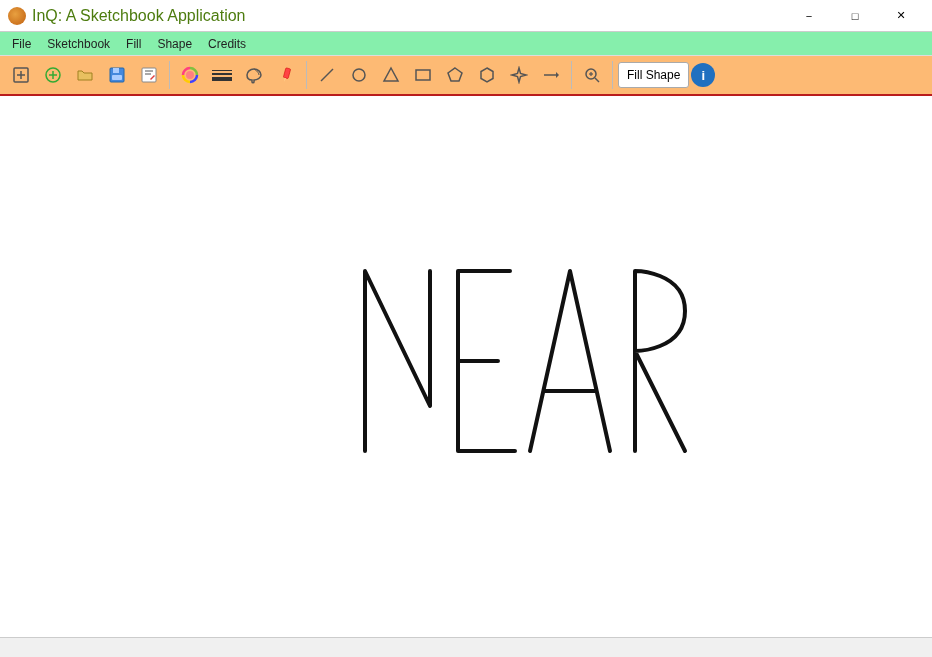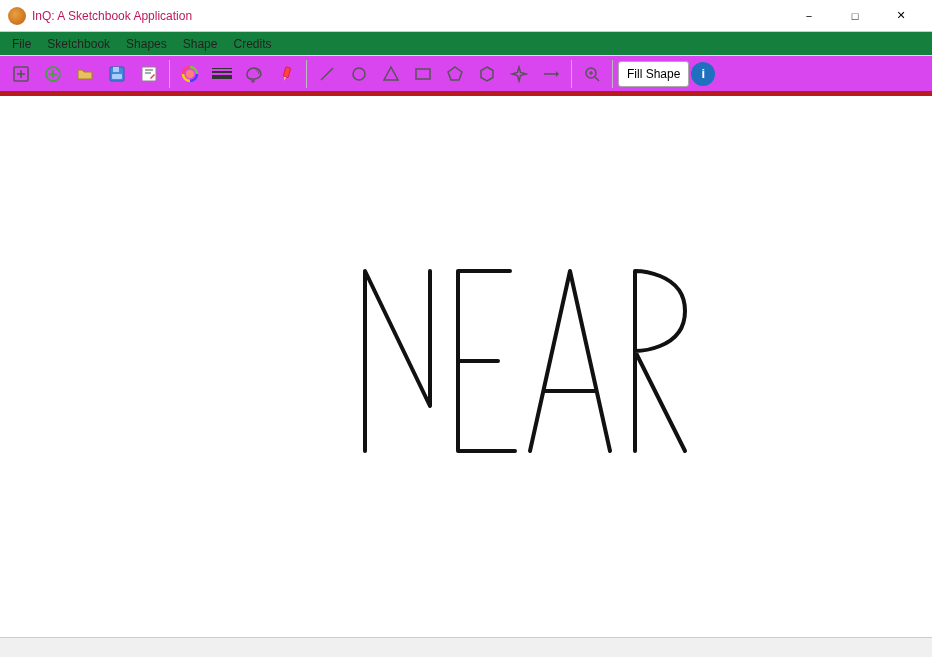--- a/index.html
+++ b/index.html
@@ -16,60 +16,60 @@
       user-select: none;
     }
     #title-bar .app-icon {
       width: 18px; height: 18px; margin-right: 6px;
       background: radial-gradient(circle at 40% 40%, #e8a040, #c06010);
       border-radius: 50%;
       flex-shrink: 0;
     }
     #title-bar .title-text {
       flex: 1;
-      font-size: 12px;
-      color: #be185d;
+      font-size: 16px;
+      color: #4d7c0f;
     }
     #title-bar .win-controls {
       display: flex;
       gap: 0;
     }
     .win-btn {
       width: 46px; height: 32px;
       border: none; background: transparent;
       font-size: 11px; cursor: pointer;
       display: flex; align-items: center; justify-content: center;
     }
 
     
     #menu-bar {
-      background: #15803d;
+      background: #86efac;
       height: 24px;
       display: flex;
       align-items: center;
       padding: 0 4px;
       border-bottom: 1px solid #ddd;
     }
     .menu-item {
       padding: 2px 8px;
       cursor: pointer;
       font-size: 12px;
       color: #222;
       border-radius: 2px;
     }
 
     
     #toolbar {
-      background: #d946ef;
+      background: #fdba74;
       height: 40px;
       display: flex;
       align-items: center;
       padding: 0 6px;
       gap: 2px;
-      border-bottom: 5px solid #b91c1c;
+      border-bottom: 2px solid #b91c1c;
     }
     .toolbar-sep {
       width: 1px; height: 28px;
       background: #bbb;
       margin: 0 3px;
     }
     .tool-btn {
       width: 30px; height: 30px;
       border: 1px solid transparent;
       background: transparent;
@@ -151,21 +151,21 @@
   <div class="win-controls">
     <button class="win-btn">−</button>
     <button class="win-btn">□</button>
     <button class="win-btn close">✕</button>
   </div>
 </div>
 
 <div id="menu-bar">
   <span class="menu-item">File</span>
   <span class="menu-item">Sketchbook</span>
-  <span class="menu-item">Shapes</span>
+  <span class="menu-item">Fill</span>
   <span class="menu-item">Shape</span>
   <span class="menu-item">Credits</span>
 </div>
 
 <div id="toolbar">
 
   <button class="tool-btn" title="New">
     <svg width="18" height="18" viewBox="0 0 18 18">
       <rect x="2" y="2" width="14" height="14" rx="1" fill="none" stroke="#555" stroke-width="1.5"></rect>
       <line x1="9" y1="5" x2="9" y2="13" stroke="#555" stroke-width="1.5"></line>

